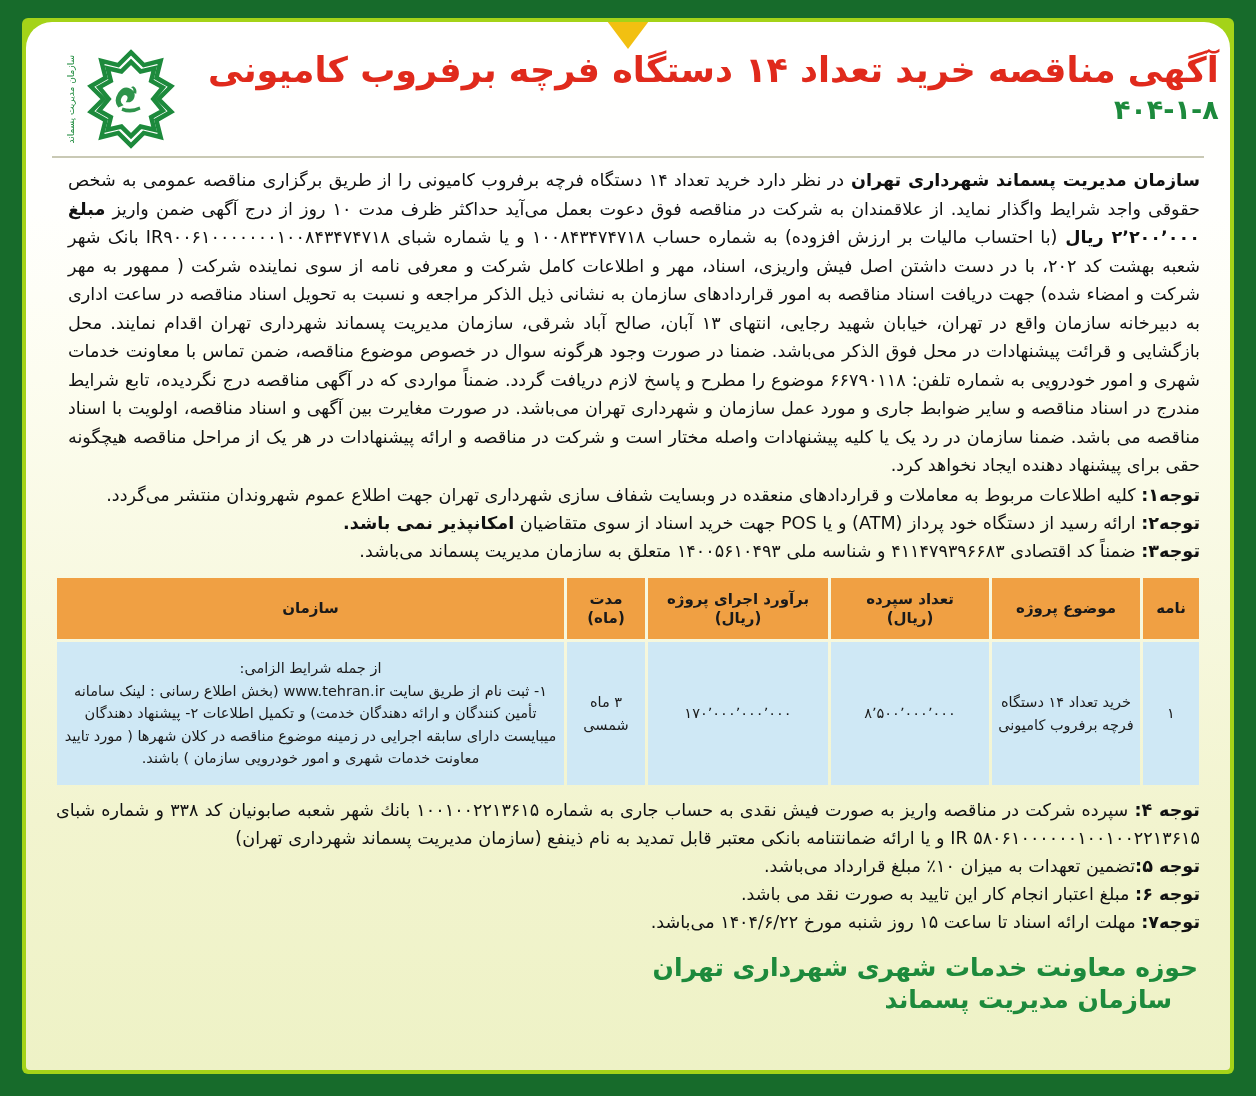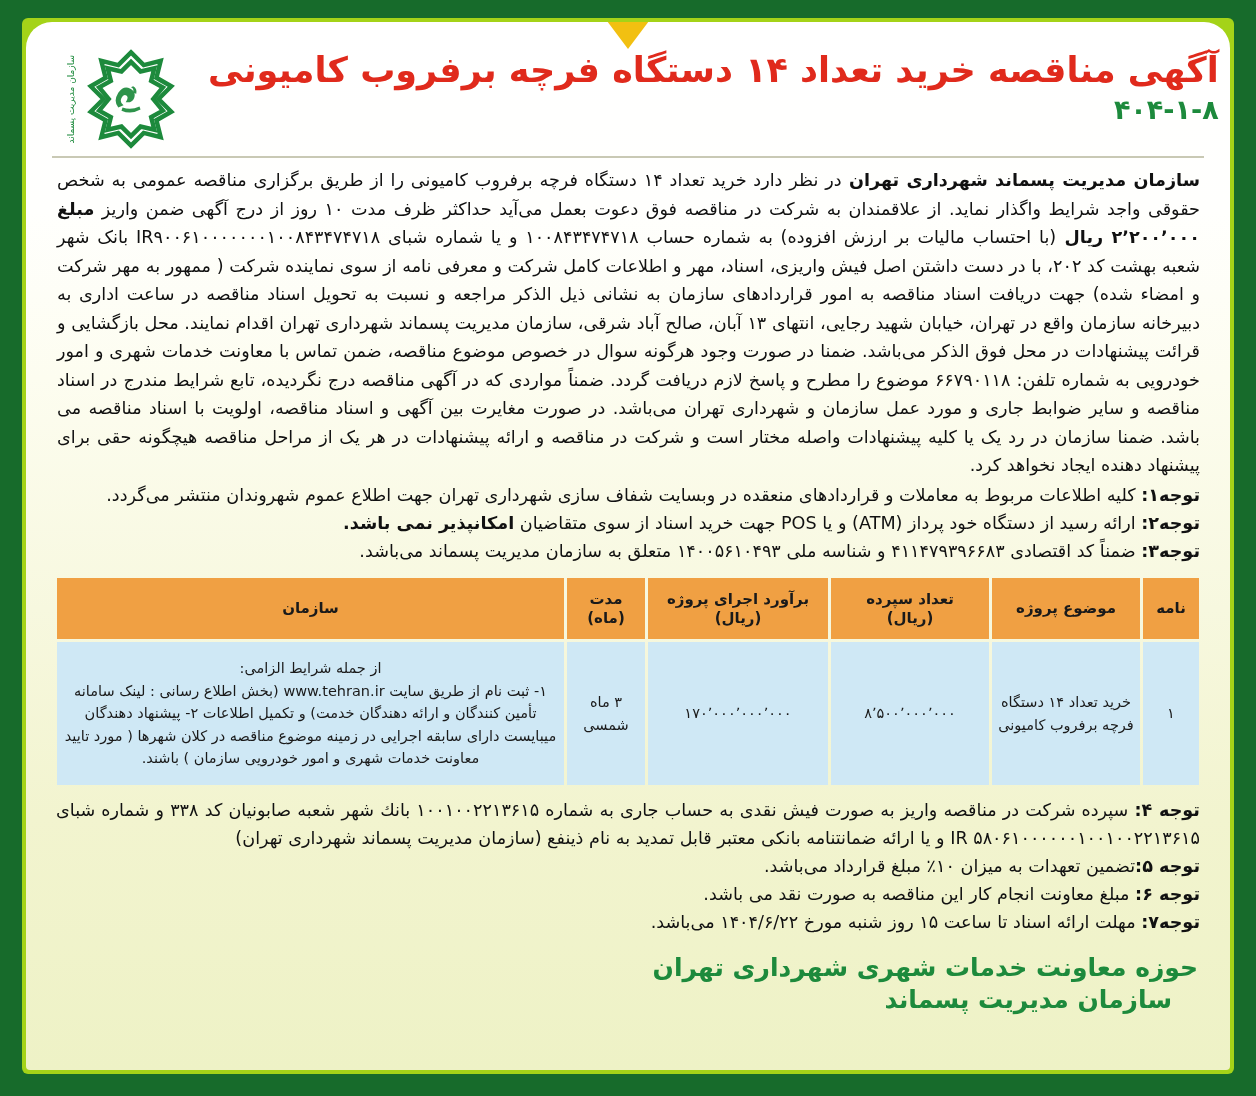--- a/index.html
+++ b/index.html
@@ -123,21 +123,21 @@
   
   .body-text {
     direction: rtl;
     text-align: justify;
     text-align-last: right;
     color: #111;
     font-size: 17.6px;
     line-height: 1.62;
     padding: 2px 4px 0 4px;
   }
-  .body-text p { margin: 0 0 1px 1px; }
+  .body-text p { margin: 0 0 1px 12px; }
   .b { font-weight: bold; }
 
   .note-line {
     direction: rtl;
     text-align: right;
     color: #111;
     font-size: 17.6px;
     line-height: 1.6;
   }
   .note-line.center-ish { text-align: justify; text-align-last: right; }
@@ -287,21 +287,21 @@
       </div>
 
       <div class="body-text">
         <div class="note-line center-ish">
           <span class="note-lbl">توجه ۴:</span><span> سپرده شرکت در مناقصه واریز به صورت فیش نقدی به حساب جاری به شماره ۱۰۰۱۰۰۲۲۱۳۶۱۵ بانك شهر شعبه صابونیان کد ۳۳۸ و شماره شبای IR ۵۸۰۶۱۰۰۰۰۰۰۱۰۰۱۰۰۲۲۱۳۶۱۵ و یا ارائه ضمانتنامه بانکی معتبر قابل تمدید به نام ذینفع (سازمان مدیریت پسماند شهرداری تهران)</span>
         </div>
         <div class="note-line" style="text-align:center">
           <span class="note-lbl">توجه ۵:</span><span>تضمین تعهدات به میزان ۱۰٪ مبلغ قرارداد می‌باشد.</span>
         </div>
         <div class="note-line" style="text-align:center">
-          <span class="note-lbl">توجه ۶:</span><span> مبلغ معاونت انجام کار این مناقصه به صورت نقد می باشد.</span>
+          <span class="note-lbl">توجه ۶:</span><span> مبلغ اعتبار انجام کار این تایید به صورت نقد می باشد.</span>
         </div>
         <div class="note-line" style="text-align:center">
           <span class="note-lbl">توجه۷:</span><span> مهلت ارائه اسناد تا ساعت ۱۵ روز شنبه مورخ ۱۴۰۴/۶/۲۲ می‌باشد.</span>
         </div>
       </div>
 
       <div class="footer">
         <div class="l1">حوزه معاونت خدمات شهری شهرداری تهران</div>
         <div class="l2">سازمان مدیریت پسماند</div>
       </div>

